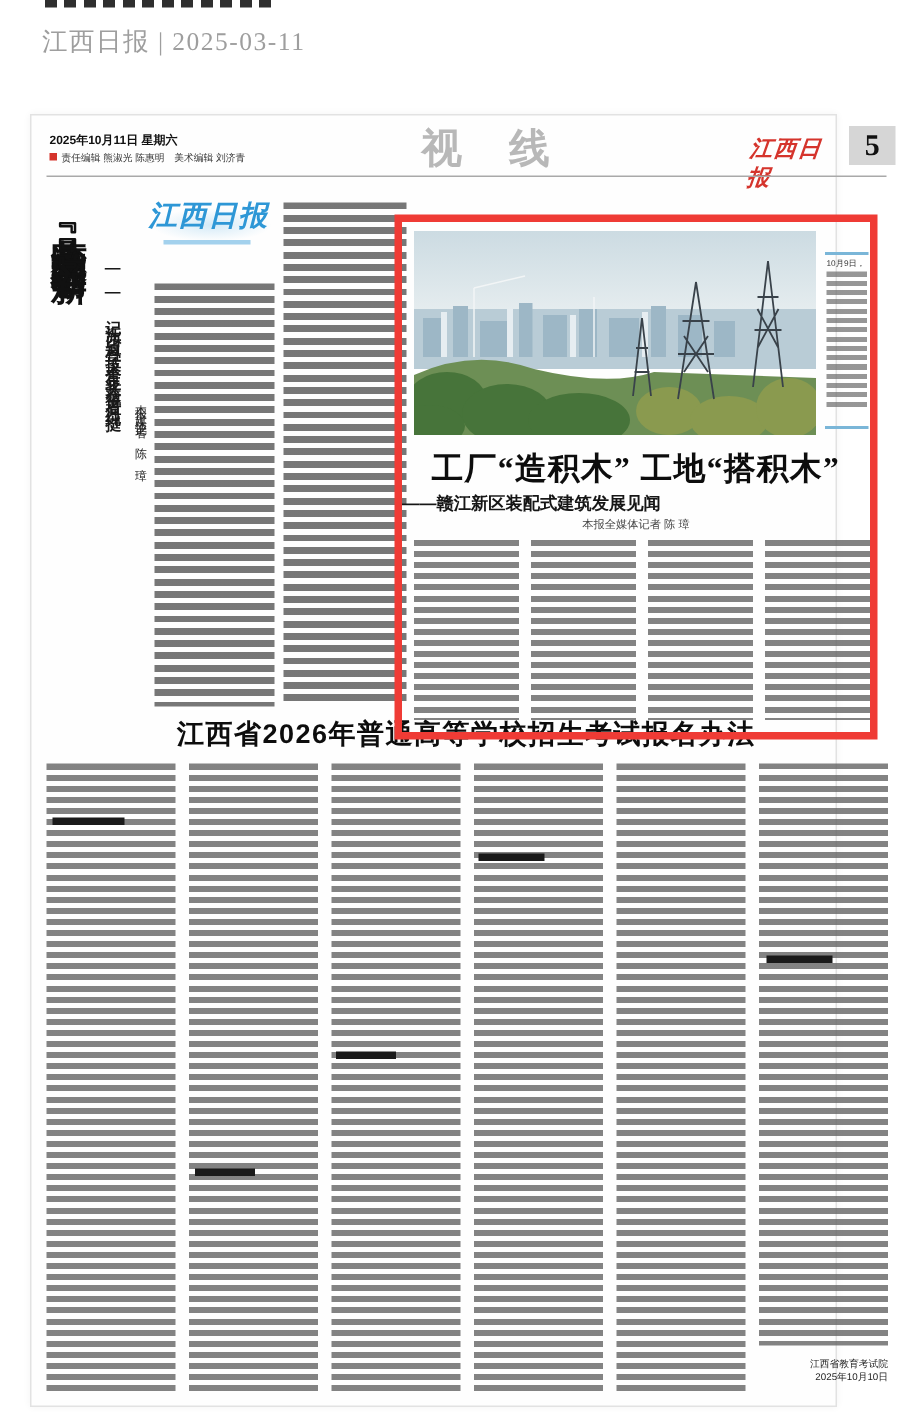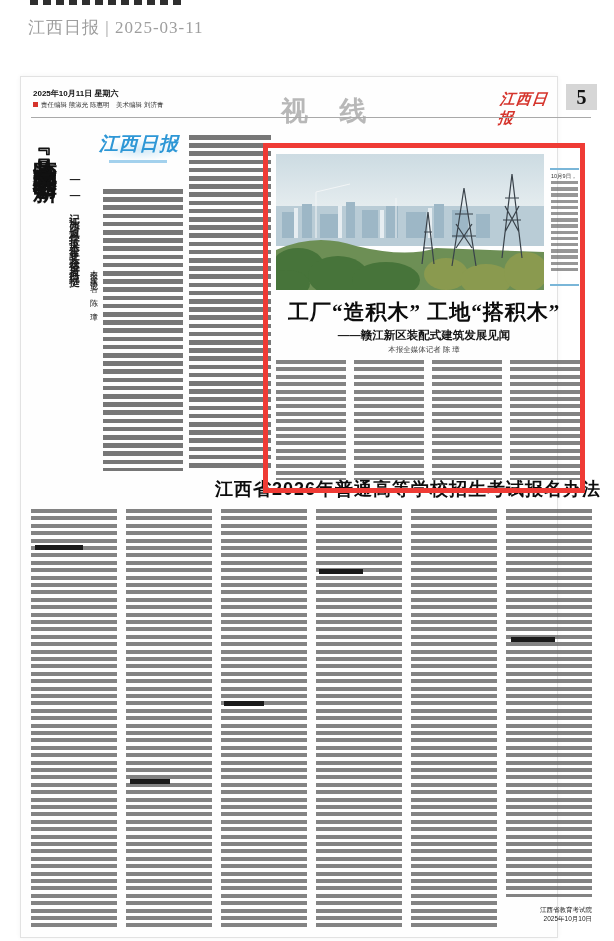--- a/index.html
+++ b/index.html
@@ -17,21 +17,21 @@
 
   
   .page { left:20px; top:76px; width:538px; height:862px; background:#fefefe;
     border:1px solid #e2e2e2; box-shadow:0 0 5px rgba(0,0,0,.05); position:absolute; }
 
   
   .date-line { left:12px; top:11px; font-size:8px; font-weight:bold; color:#111; }
   .editors-line { left:12px; top:24px; font-size:6.5px; color:#333; }
   .red-sq { display:inline-block; width:5px; height:5px; background:#d5342c; margin-right:3px; }
   .masthead-rule { left:10px; top:40px; width:560px; height:1px; background:#a9a9a9; }
-  .section-title { left:260px; top:16px; font-size:27px; font-weight:bold; color:#b8b8b8; letter-spacing:12px; }
+  .section-title { left:260px; top:4px; font-size:27px; font-weight:bold; color:#b8b8b8; letter-spacing:12px; }
   .brand { left:478px; top:13px; font-size:15px; font-weight:bold; color:#d5342c;
     font-family:"Liberation Serif", serif; font-style:italic; transform:skewX(-6deg); letter-spacing:1px; }
   .pagenum-box { left:545px; top:7px; width:31px; height:26px; background:#d6d6d6;
     display:flex; align-items:center; justify-content:center; }
   .pagenum-box span { font-family:"Liberation Serif", serif; font-weight:bold; font-size:20px; color:#111; }
 
   
   .ph { background-image:repeating-linear-gradient(#606060 0 4px, transparent 4px 7.4px); opacity:.78; }
   .ph-lg { background-image:repeating-linear-gradient(#555 0 4.6px, transparent 4.6px 8.2px); opacity:.8; }
   .stub { height:4.5px; background:#1a1a1a; }
@@ -54,26 +54,26 @@
 
   
   .rbox { left:242px; top:50px; width:322px; height:350px; border:5px solid #ef3b35; z-index:5;margin-top:16px; }
   .photo { left:8px; top:6px; width:268px; height:136px; }
   .caption { left:282px; top:20px; width:29px; height:118px; border-top:2px solid #7ab6d8;
     border-bottom:2px solid #7ab6d8; padding:3px 1px; }
   .cap-start { font-size:5.5px; color:#333; line-height:6px; }
   .cap-ph { margin-top:2px; height:92px; background-image:repeating-linear-gradient(#6a6a6a 0 3.4px, transparent 3.4px 6.2px); opacity:.7; }
   .f-headline { left:0; top:150px; width:312px; text-align:center; font-family:"Liberation Serif", serif;
     font-size:21px; font-weight:900; color:#0d0d0d; letter-spacing:1px; }
-  .f-subtitle { left:0; top:180px; width:312px; text-align:center; font-size:11.5px; font-weight:bold; color:#161616; }
+  .f-subtitle { left:0; top:180px; width:312px; font-size:11.5px; font-weight:bold; color:#161616; }
   .f-byline { left:0; top:197px; width:312px; text-align:center; font-size:7.5px; color:#444; }
   .f-col { top:212px; width:70px; height:120px; }
 
   
-  .b-headline { left:0; top:400px; width:580px; text-align:right; font-size:18px; font-weight:900;
+  .b-headline { left:0; top:400px; width:580px; text-align:center; font-size:18px; font-weight:900;
     color:#0d0d0d; letter-spacing:1px; }
   .b-col { top:432px; width:86px; height:420px; }
   .signoff { left:463px; top:828px; width:108px; text-align:right; font-size:6.5px; color:#222; line-height:9px; }
 </style>
 </head>
 <body>
 
 <div class="abs top-clip"></div>
 
 <div class="abs browser-header">江西日报 | 2025-03-11</div>

